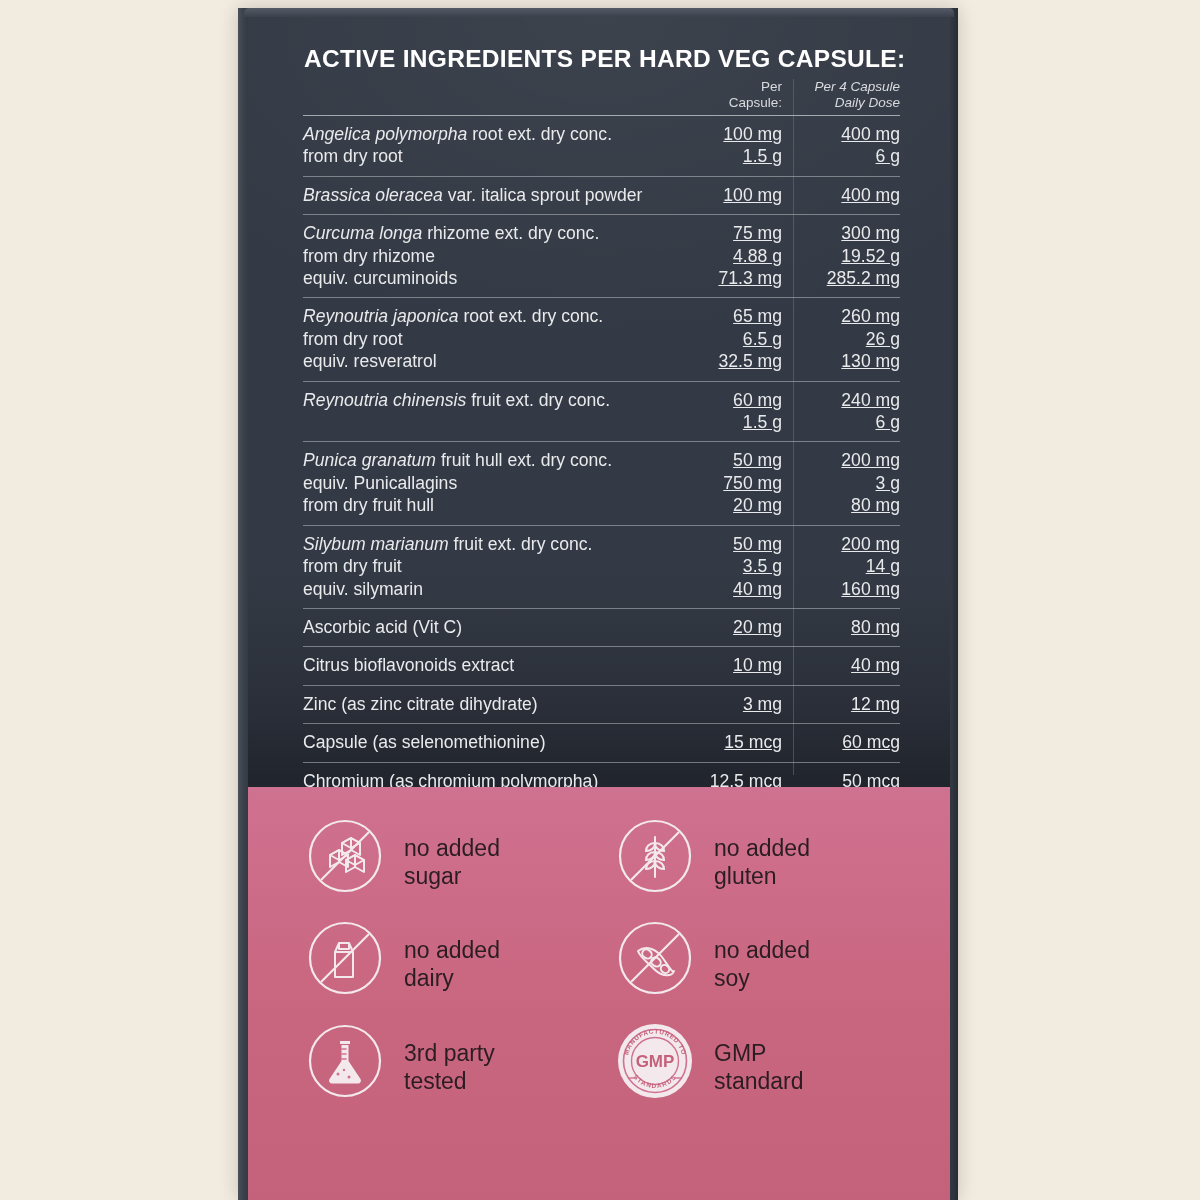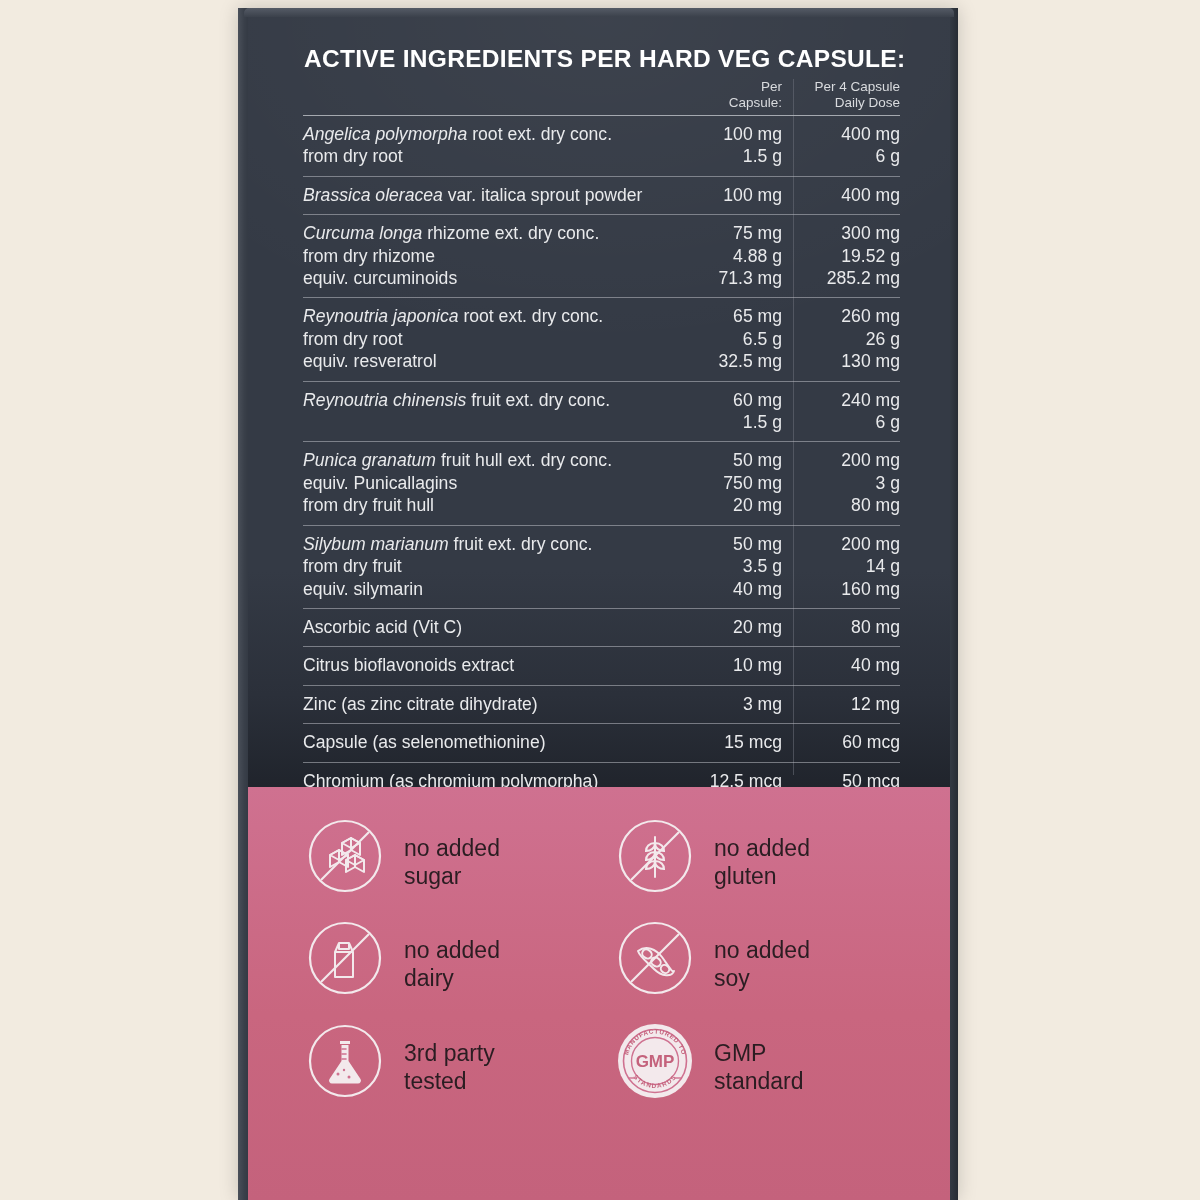--- a/index.html
+++ b/index.html
@@ -59,28 +59,28 @@
   }
   .col-head{
     display:flex;justify-content:flex-end;align-items:flex-start;
     padding-bottom:5px;
   }
   .ch{
     font-size:13.5px;line-height:15.5px;color:#d9dbde;text-align:right;
     white-space:pre-line;
   }
   .ch.c1{width:104px;}
-  .ch.c2{width:118px;}
+  .ch.c2{width:118px;font-style:italic;}
 
   .rule{height:1px;background:#b9bcc2;opacity:.85;width:100%;}
   .rule.thin{opacity:.55;}
 
   .row{display:flex;align-items:flex-start;padding:7px 0 8px 0;position:relative;}
   .row .names{flex:1 1 auto;min-width:0;}
-  .row .vals{display:flex;flex:0 0 auto;}
+  .row .vals{display:flex;flex:0 0 auto;text-decoration:underline;}
   .nm{
     font-size:17.6px;line-height:22.4px;color:#e9eaec;white-space:nowrap;
   }
   .nm .sp{font-style:italic;}
   .v{
     font-size:17.6px;line-height:22.4px;text-align:right;color:#e9eaec;
     white-space:nowrap;
   }
   .v.c1{width:104px;}
   .v.c2{width:118px;}

